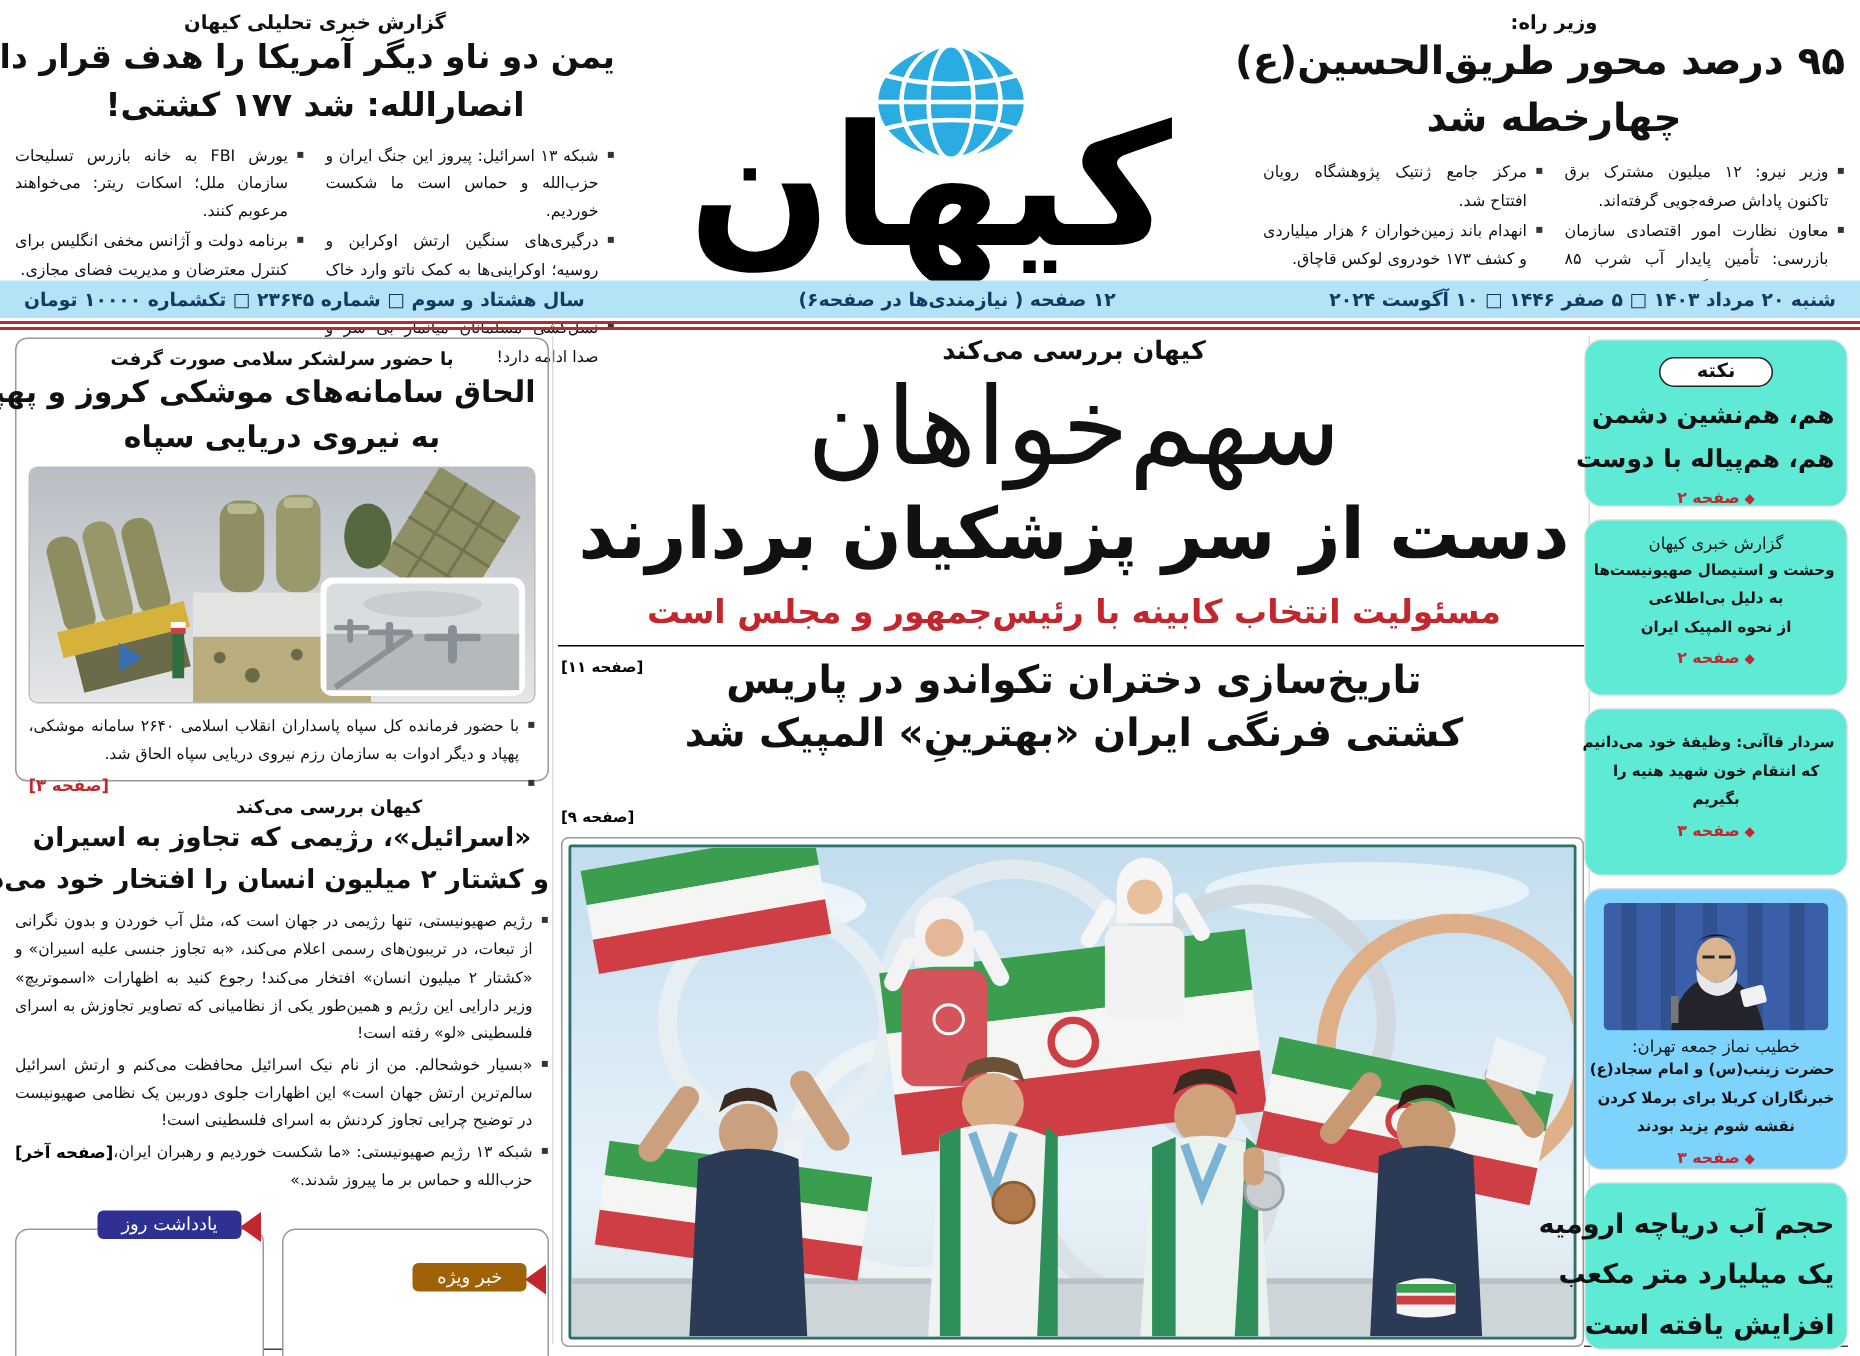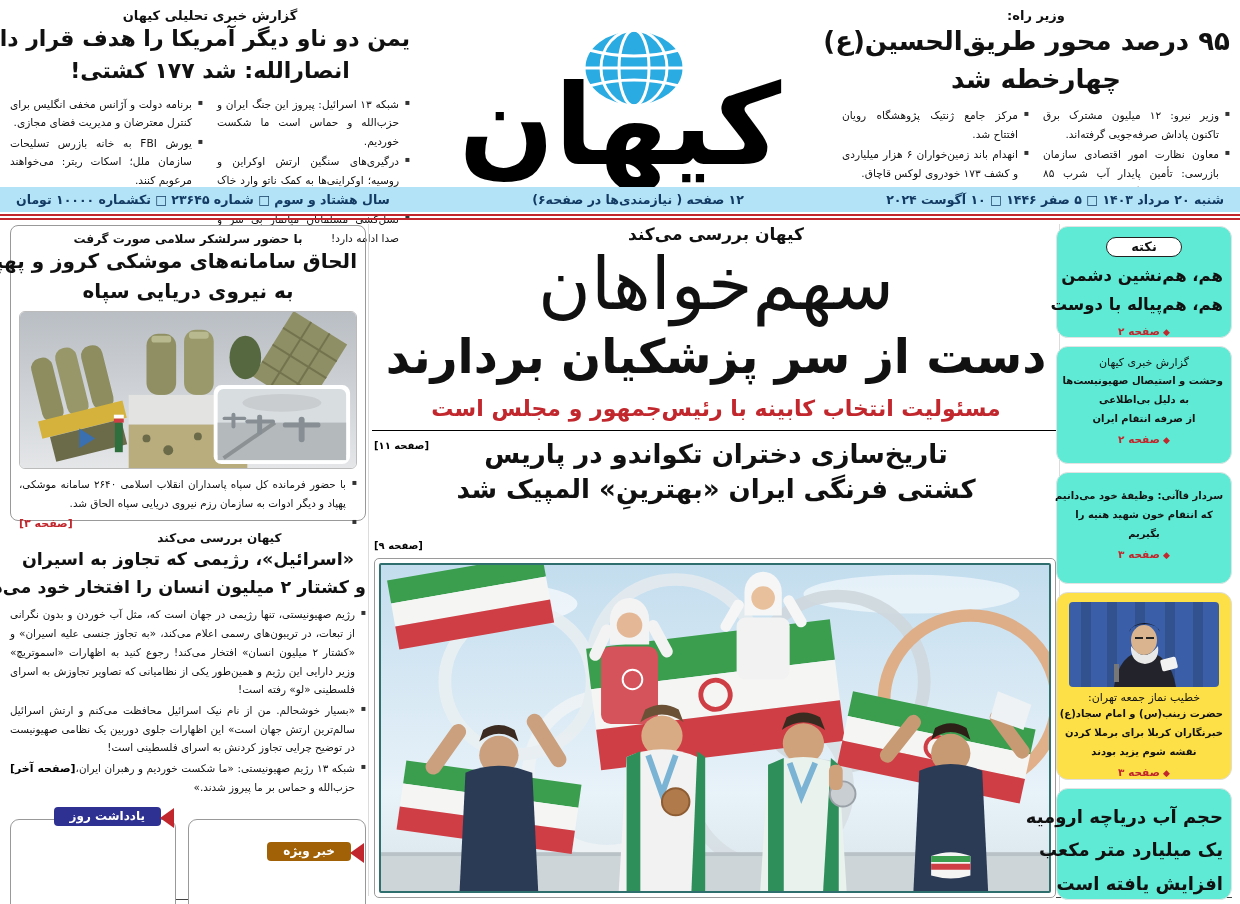--- a/index.html
+++ b/index.html
@@ -73,37 +73,37 @@
   .israel .smallbody { margin-top:4px; }
   
   .bottom-boxes { display:flex; gap:12px; margin-top:22px; }
   .bbox {
     position:relative; border:1.5px solid #999; border-radius:9px; background:#fff;
     text-align:center; padding:14px 6px 4px; min-height:96px;
   }
   .bbox-news { width:178px; }
   .bbox-note { width:166px; }
   .badge {
-    position:absolute; top:-13px; right:14px; color:#fff; font-size:12px; font-weight:bold;
+    position:absolute; top:-13px; right:14px; color:#fff; font-size:12px; font-weight:normal;
     padding:2px 16px 3px; border-radius:4px; white-space:nowrap;
   }
   .badge::after {
     content:""; position:absolute; right:-13px; top:1px;
     border-top:10px solid transparent; border-bottom:10px solid transparent;
     border-right:14px solid #c1272d;
   }
   .badge-gray { background:#a16207;margin-top:35px; }
   .badge-navy { background:#2e3192; }
   
   .sidebar { position:absolute; top:226px; right:8px; width:176px; }
   .sbox {
     background:#5eead4; border-radius:12px; padding:9px 8px 8px; margin-bottom:8px;
     text-align:center; border:1px solid #e3e3e3;
   }
-  .sbox-white { background:#fde047; border:1px solid #ddd; }
+  .sbox-white { background:#7dd3fc; border:1px solid #ddd; }
   .note-pill {
     display:inline-block; background:#fff; border:1.5px solid #222; border-radius:13px;
     padding:1px 24px 2px; font-size:13px; font-weight:bold; margin-bottom:5px;
   }
   .sbox .kicker { font-size:11px; font-weight:normal; margin-bottom:2px; }
   .sline { font-weight:bold; white-space:nowrap; }
   .sline-lg { font-size:16.5px; line-height:1.75; }
   .sline-md { font-size:10px; line-height:1.9; }
   .sline-bg { font-size:18px; line-height:1.85; }
   .pref { color:#c1272d; font-size:10.5px; font-weight:bold; margin-top:5px; }
@@ -153,22 +153,22 @@
     <div class="kicker">گزارش خبری تحلیلی کیهان</div>
     <div class="hl">یمن دو ناو دیگر آمریکا را هدف قرار داد</div>
     <div class="hl">انصارالله: شد ۱۷۷ کشتی!</div>
     <div class="tb-cols">
       <div class="tb-col">
         <div class="tb">شبکه ۱۳ اسرائیل: پیروز این جنگ ایران و حزب‌الله و حماس است ما شکست خوردیم.</div>
         <div class="tb">درگیری‌های سنگین ارتش اوکراین و روسیه؛ اوکراینی‌ها به کمک ناتو وارد خاک روسیه شدند!</div>
         <div class="tb">نسل‌کشی مسلمانان میانمار بی سر و صدا ادامه دارد!</div>
       </div>
       <div class="tb-col">
+        <div class="tb">یورش FBI به خانه بازرس تسلیحات سازمان ملل؛ اسکات ریتر: می‌خواهند مرعوبم کنند.</div>
         <div class="tb">برنامه دولت و آژانس مخفی انگلیس برای کنترل معترضان و مدیریت فضای مجازی.</div>
-        <div class="tb">یورش FBI به خانه بازرس تسلیحات سازمان ملل؛ اسکات ریتر: می‌خواهند مرعوبم کنند.</div>
         <div class="ts-pref">[صفحه آخر]</div>
       </div>
     </div>
   </div>
 
   <div class="datebar">
     <span>شنبه ۲۰ مرداد ۱۴۰۳ □ ۵ صفر ۱۴۴۶ □ ۱۰ آگوست ۲۰۲۴</span>
     <span>۱۲ صفحه ( نیازمندی‌ها در صفحه۶)</span>
     <span>سال هشتاد و سوم □ شماره ۲۳۶۴۵ □ تکشماره ۱۰۰۰۰ تومان</span>
   </div>
@@ -409,21 +409,21 @@
       <span class="note-pill">نکته</span>
       <div class="sline sline-lg">هم، هم‌نشین دشمن</div>
       <div class="sline sline-lg">هم، هم‌پیاله با دوست</div>
       <div class="pref">صفحه ۲</div>
     </div>
 
     <div class="sbox" style="height:118px">
       <div class="kicker">گزارش خبری کیهان</div>
       <div class="sline sline-md">وحشت و استیصال صهیونیست‌ها</div>
       <div class="sline sline-md">به دلیل بی‌اطلاعی</div>
-      <div class="sline sline-md">از صرفه انتقام ایران</div>
+      <div class="sline sline-md">از نحوه المپیک ایران</div>
       <div class="pref">صفحه ۲</div>
     </div>
 
     <div class="sbox" style="height:112px">
       <div class="sline sline-md" style="margin-top:4px">سردار قاآنی: وظیفهٔ خود می‌دانیم</div>
       <div class="sline sline-md">که انتقام خون شهید هنیه را</div>
       <div class="sline sline-md">بگیریم</div>
       <div class="pref">صفحه ۳</div>
     </div>
 

